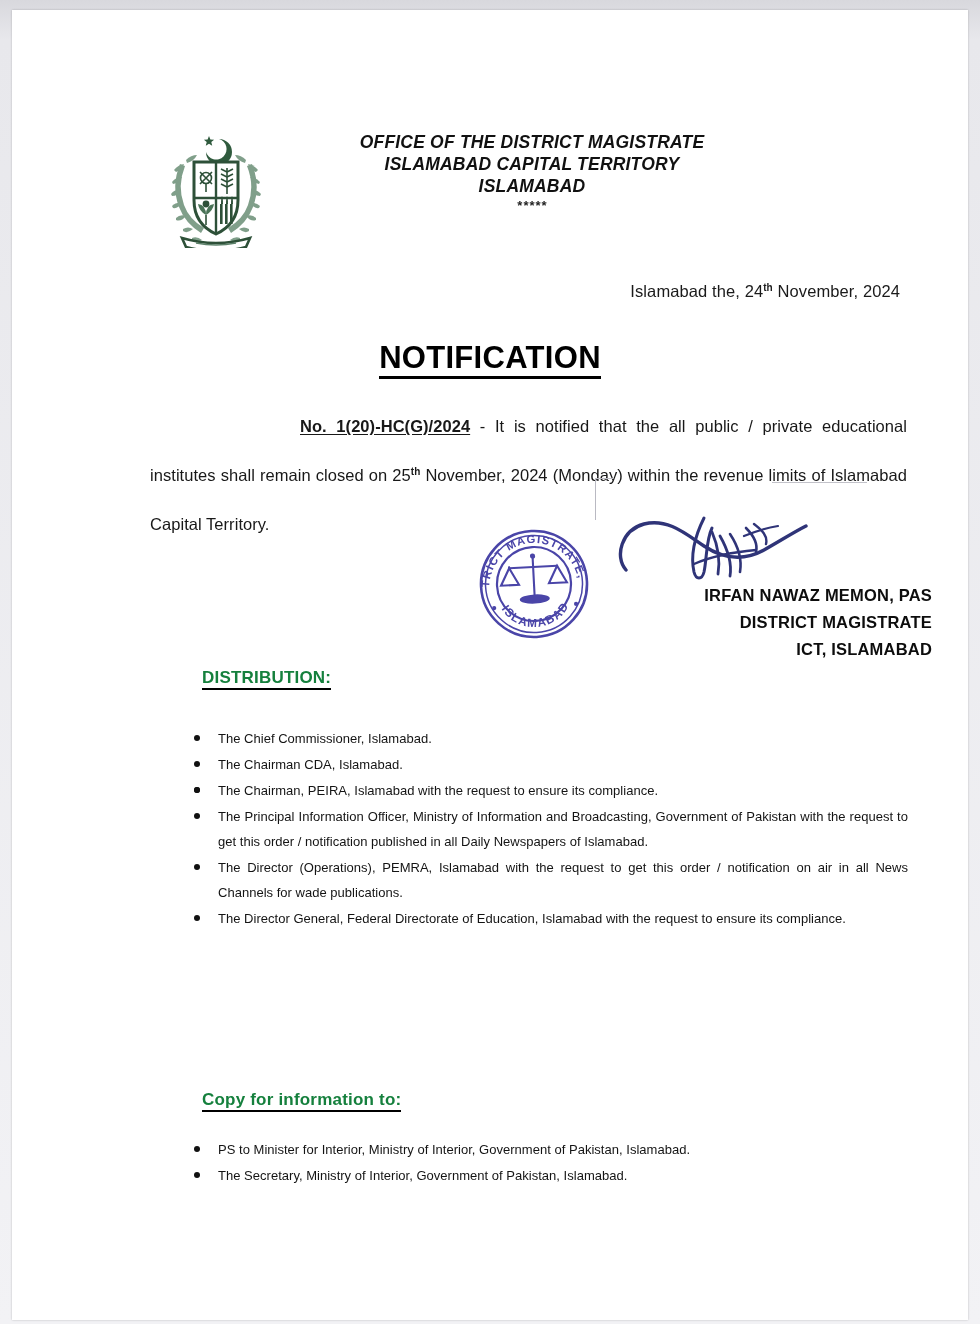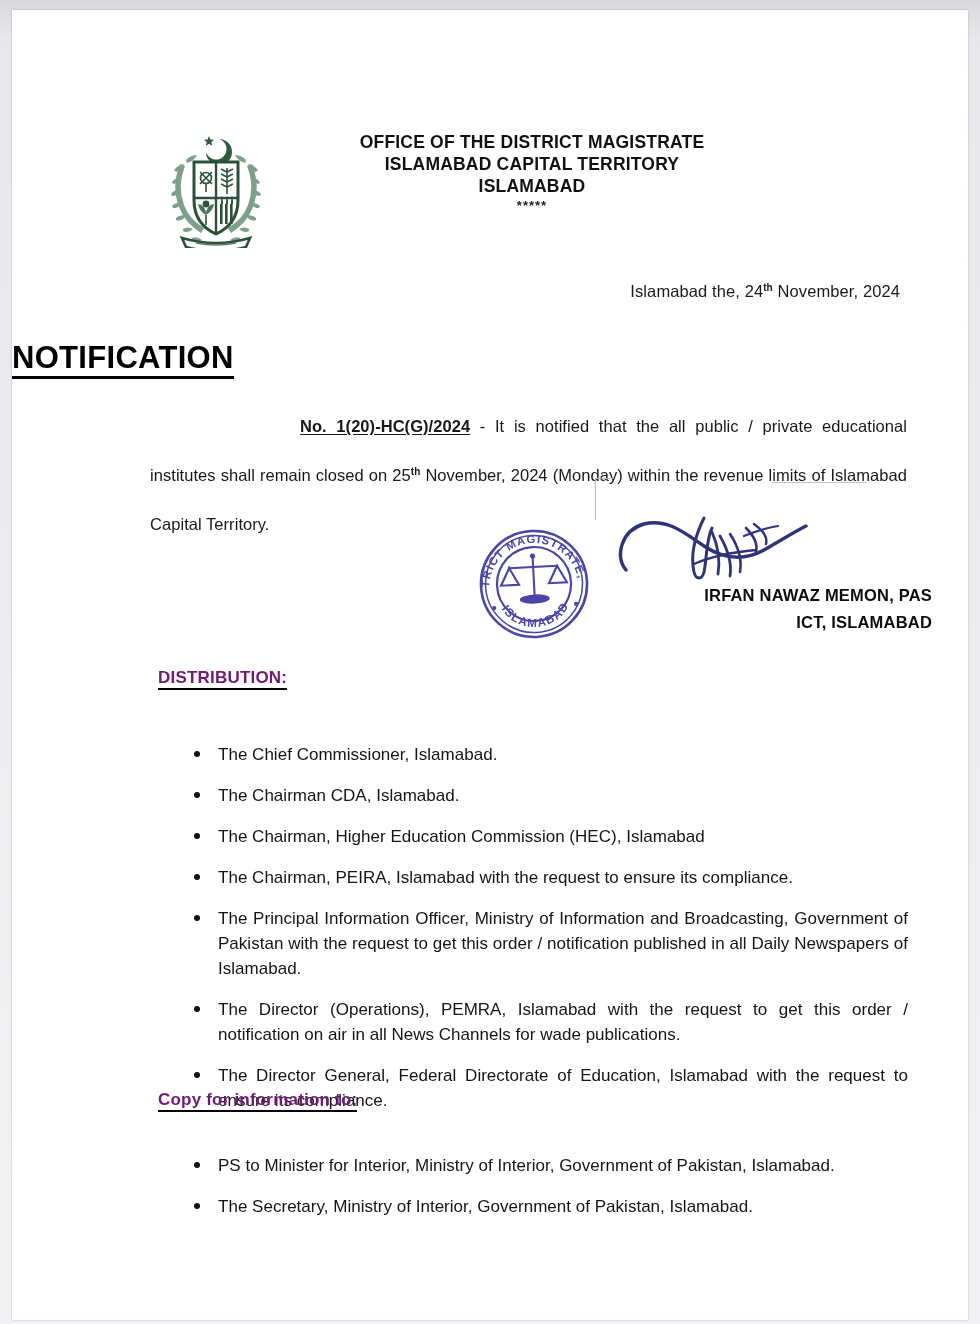--- a/index.html
+++ b/index.html
@@ -58,20 +58,21 @@
     position: absolute;
     left: 300px;
     top: 16px;
     width: 440px;
     text-align: center;
     font-weight: bold;
     font-size: 17.5px;
     line-height: 22px;
     letter-spacing: 0.2px;
     color: #111111;
+    font-style: italic;
   }
   .head-stars {
     font-size: 13px;
     letter-spacing: 1px;
     line-height: 18px;
     color: #222;
   }
 
   
   .dateline {
@@ -88,21 +89,21 @@
     line-height: 0;
     font-weight: bold;
   }
 
   
   .doc-title {
     position: absolute;
     left: 0;
     top: 330px;
     width: 956px;
-    text-align: left;
+    text-align: center;
     font-size: 31px;
     font-weight: bold;
     color: #000;
     letter-spacing: 0.3px;
   }
   .doc-title span {
     border-bottom: 3px solid #000;
     padding-bottom: 1px;
   }
 
@@ -182,22 +183,23 @@
     line-height: 27px;
     color: #0d0d0d;
     letter-spacing: 0.2px;
   }
 
   
   .section-head {
     position: absolute;
     font-weight: bold;
     font-size: 17px;
-    color: #701a75;
+    color: #15803d;
     letter-spacing: 0.2px;
+    margin-left: 44px;
   }
   .section-head span {
     border-bottom: 2px solid #000;
     padding-bottom: 1px;
   }
   #distribution-heading { left: 146px; top: 658px; }
   #copy-heading { left: 146px; top: 1080px; }
 
   
   ul.doc-list {
@@ -206,26 +208,25 @@
     padding: 0;
     list-style: none;
     width: 748px;
   }
   #distribution-list { left: 148px; top: 716px; }
   #copy-list { left: 148px; top: 1127px; }
 
   ul.doc-list li {
     position: relative;
     padding-left: 58px;
-    font-size: 17px;
+    font-size: 13px;
     line-height: 25px;
     color: #141414;
     margin-bottom: 1px;
     letter-spacing: 0.02px;
-    margin-top: 16px;
   }
   ul.doc-list li .bullet {
     position: absolute;
     left: 34px;
     top: 9px;
     width: 6px;
     height: 6px;
     background: #111;
     border-radius: 50%;
   }
@@ -375,29 +376,30 @@
             <path d="M86 58 C104 50 126 46 148 44" stroke-width="2.4"></path>
             <path d="M138 22 C146 30 150 38 148 46" stroke-width="2.6"></path>
             <path d="M146 18 C154 24 160 30 158 38" stroke-width="2.4"></path>
             <path d="M136 30 C146 26 158 22 170 20" stroke-width="2.2"></path>
           </g>
         </svg>
       </div>
 
       <div class="sig-block">
         <div>IRFAN NAWAZ MEMON, PAS</div>
+        <div>DISTRICT MAGISTRATE</div>
         <div>ICT, ISLAMABAD</div>
       </div>
 
       <div class="section-head" id="distribution-heading"><span>DISTRIBUTION:</span></div>
 
       <ul class="doc-list" id="distribution-list">
         <li><span class="bullet"></span><span>The Chief Commissioner, Islamabad.</span></li>
         <li><span class="bullet"></span><span>The Chairman CDA, Islamabad.</span></li>
-        <li><span class="bullet"></span><span>The Chairman, Higher Education Commission (HEC), Islamabad</span></li>
+        <li><span class="bullet"></span></li>
         <li><span class="bullet"></span><span>The Chairman, PEIRA, Islamabad with the request to ensure its compliance.</span></li>
         <li class="justify">
             <span class="bullet"></span>
             <span class="txt">The Principal Information Officer, Ministry of Information and Broadcasting, Government of Pakistan with the request to get this order / notification published in all Daily Newspapers of Islamabad.</span>
           </li>
         <li class="justify">
             <span class="bullet"></span>
             <span class="txt">The Director (Operations), PEMRA, Islamabad with the request to get this order / notification on air in all News Channels for wade publications.</span>
           </li>
         <li class="justify">

